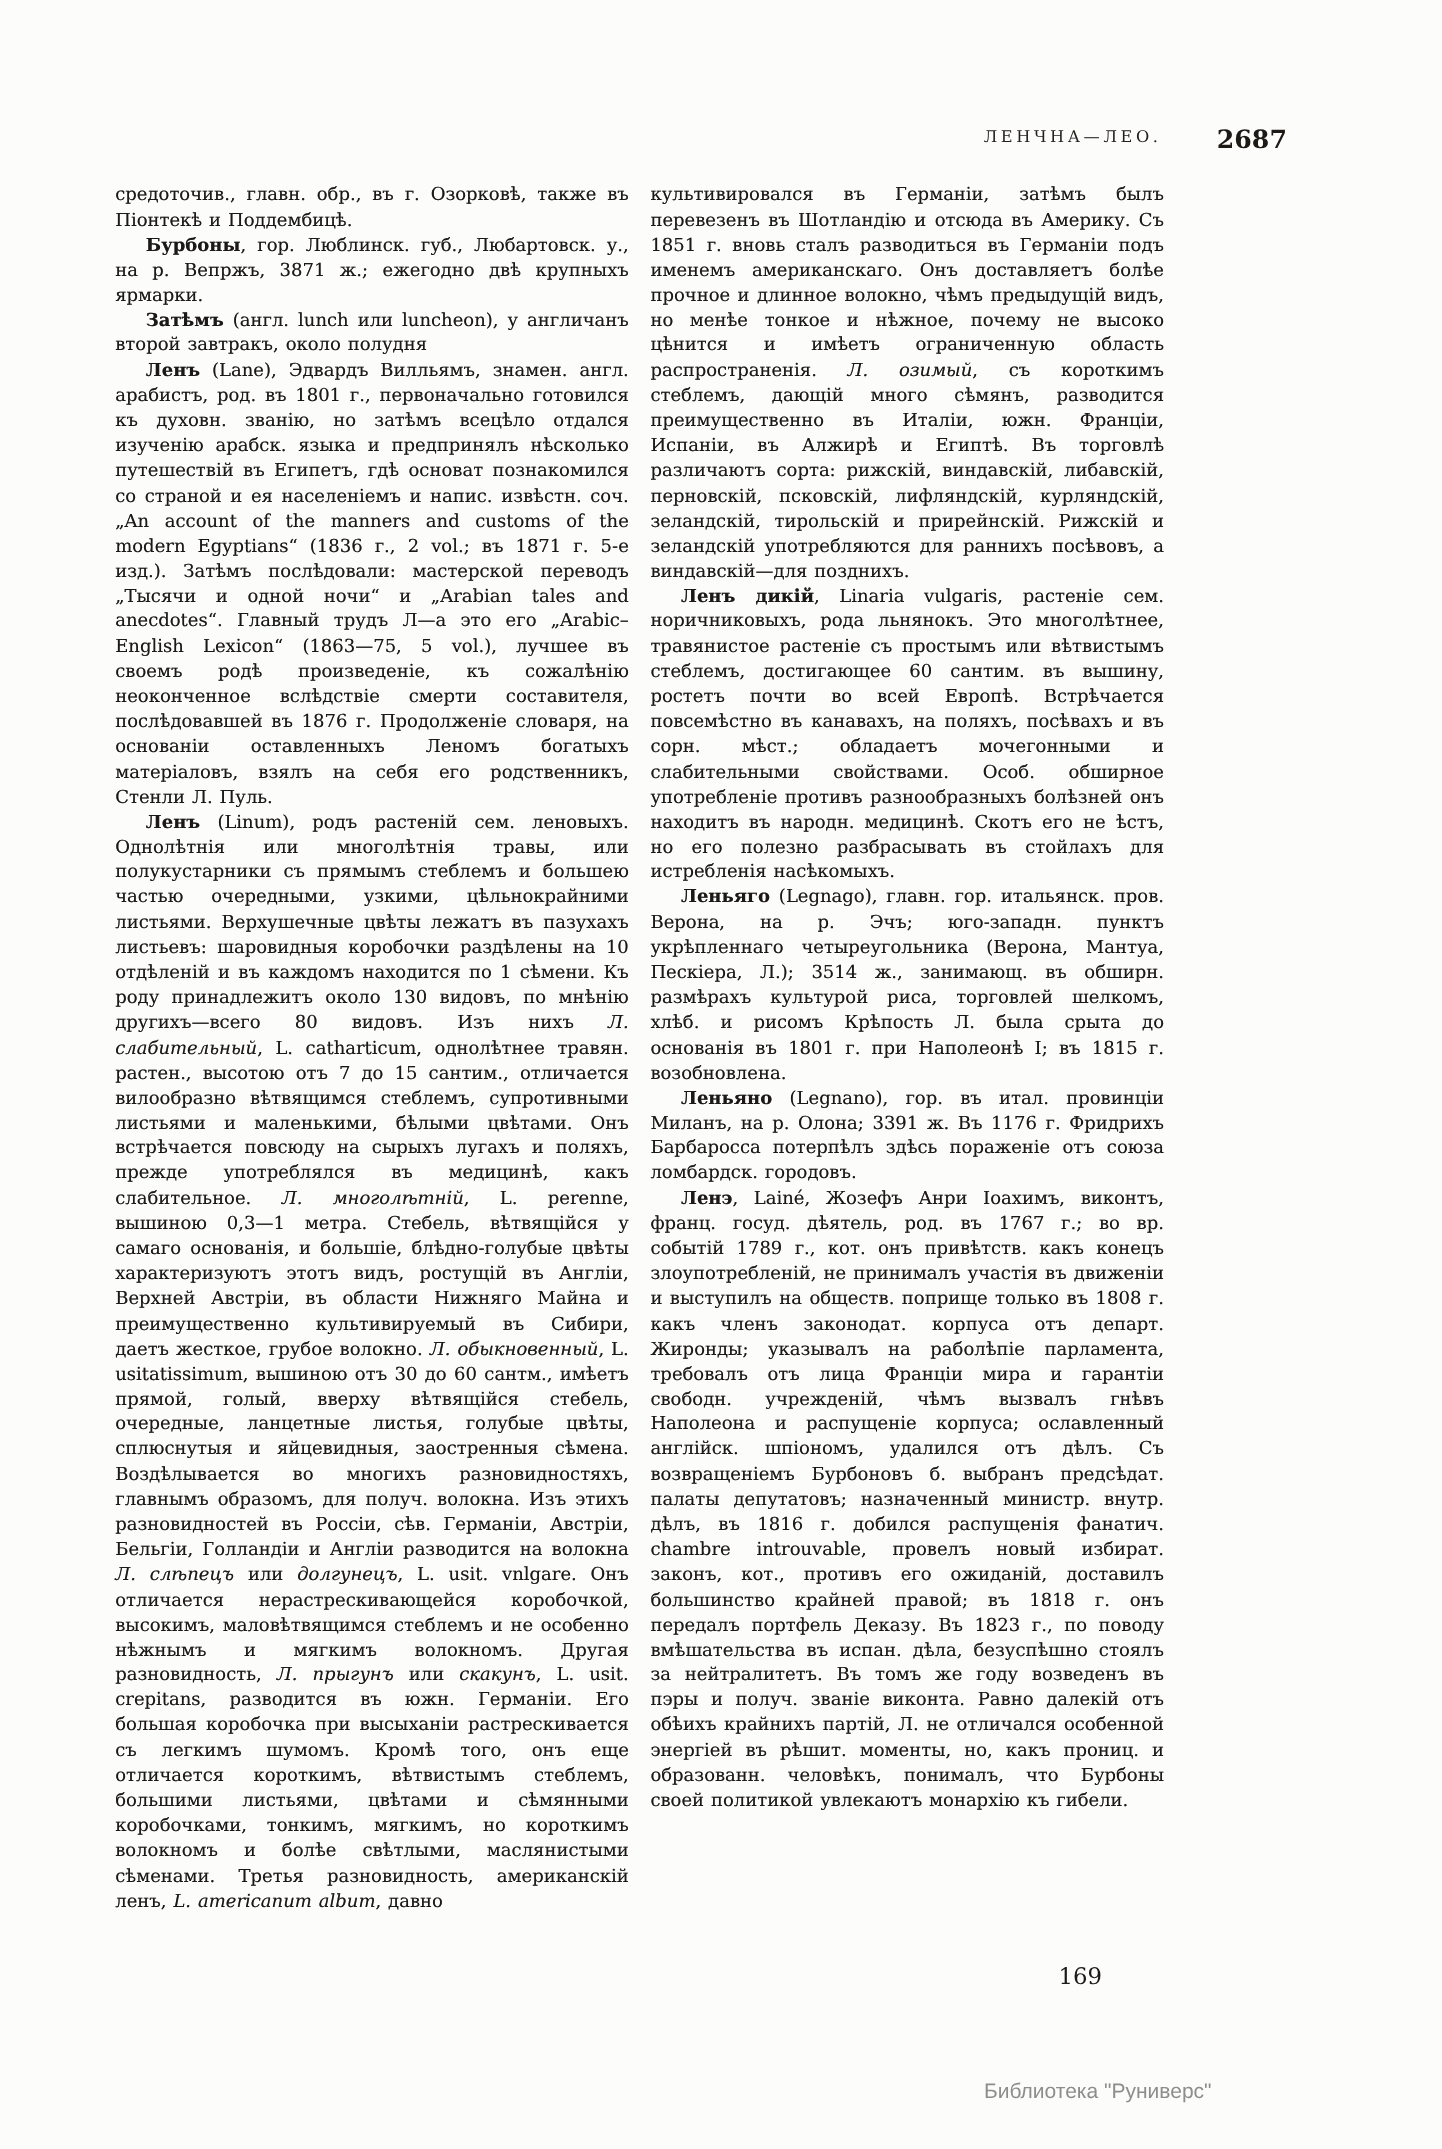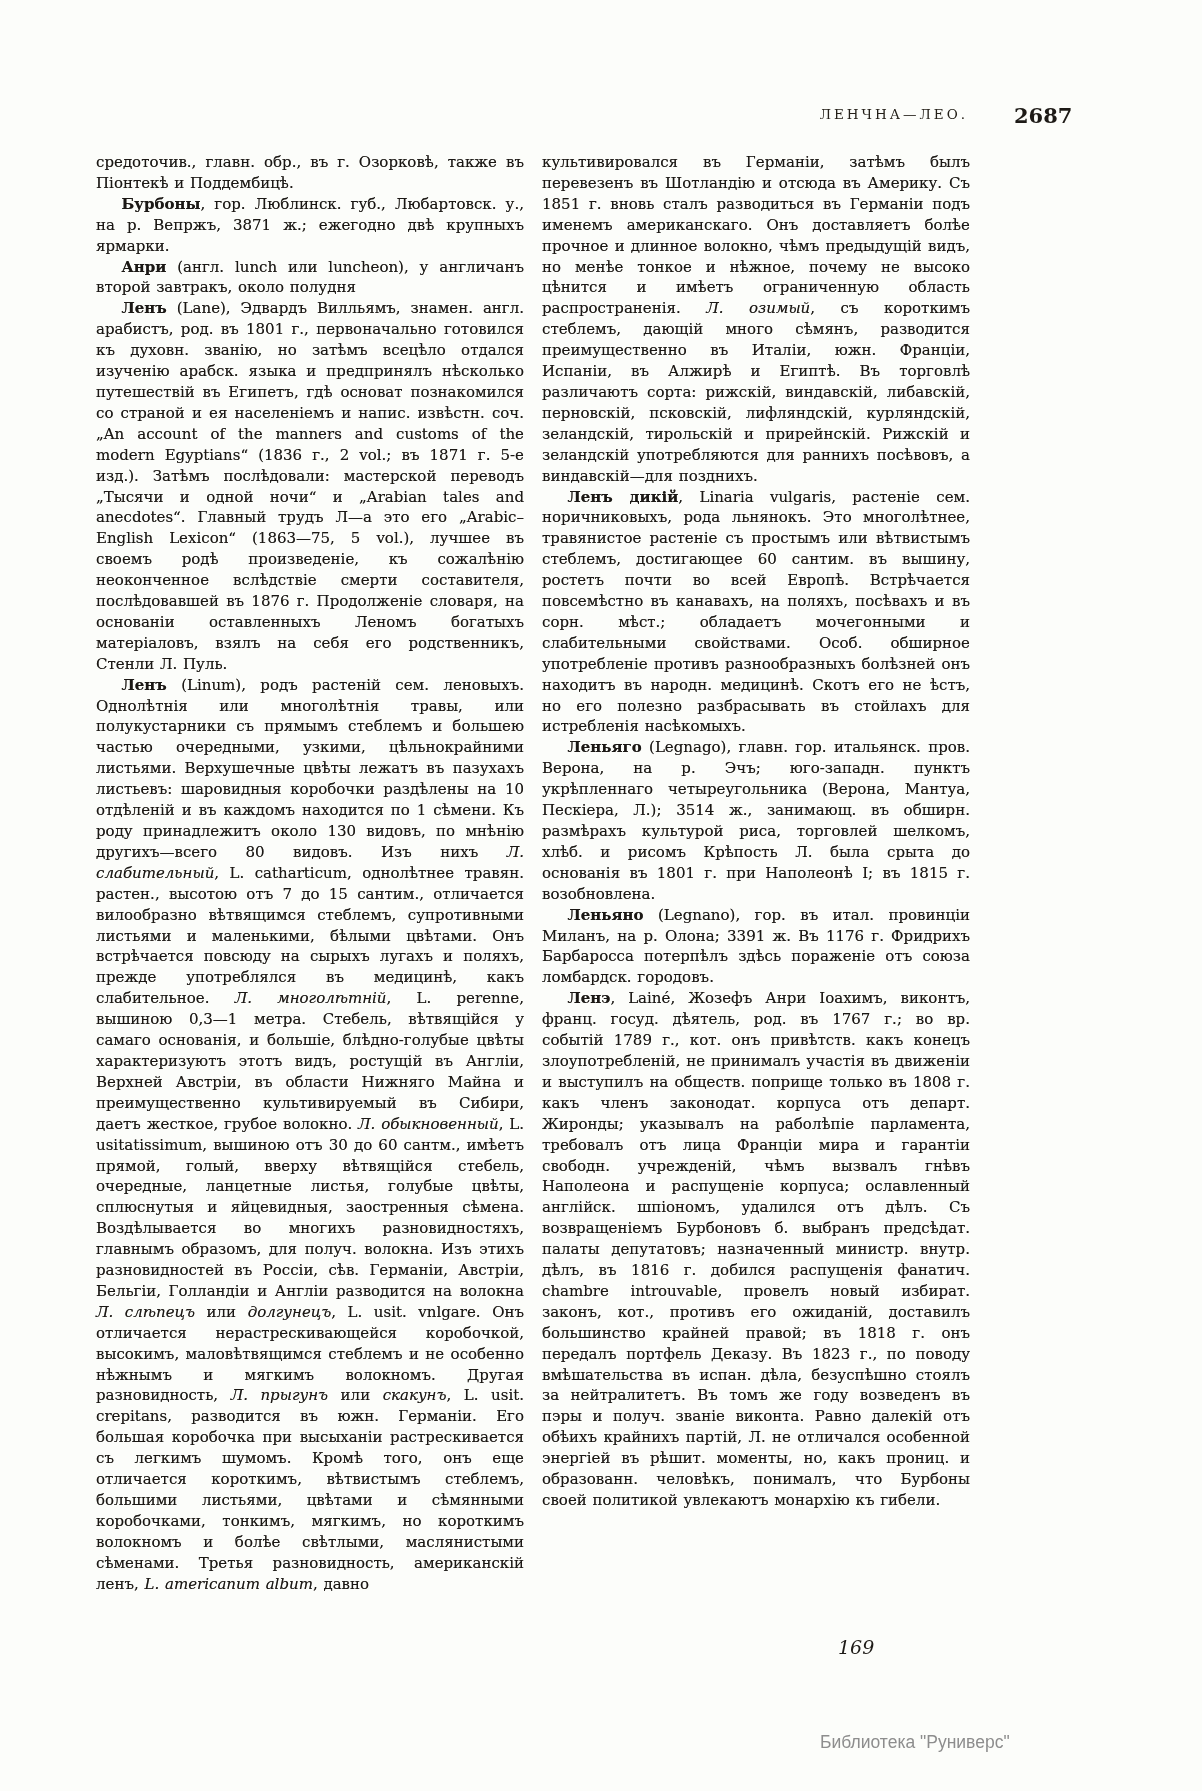--- a/index.html
+++ b/index.html
@@ -32,43 +32,43 @@
     text-align:justify;
     font-size:15px;
     line-height:20.9px;
     word-spacing:1px;
     text-shadow:0 0 .4px rgba(25,20,15,.55);
   }
   .column p.entry{text-indent:1.7em;}
   .hw{font-weight:bold;}
   .it{font-style:italic;}
   .sheet-number{
-    position:absolute;left:838px;top:1636px;
-    font-size:19px;color:#1d1a16;font-style:italic;
+    position:absolute;left:882px;top:1636px;
+    font-size:19px;color:#1d1a16;
   }
   .watermark{
     position:absolute;left:820px;top:1732px;
     font-family:"Liberation Sans","DejaVu Sans",sans-serif;
     font-size:17.5px;color:#8d8d8d;
   }
 </style>
 </head>
 <body>
 
 <div class="page">
 
   <div class="running-title">ЛЕНЧНА—ЛЕО.</div>
 
   <div class="page-number">2687</div>
 
   <div class="text-block">
     <div class="column" id="col-left">
         <p><span>средоточив., главн. обр., въ г. Озорковѣ, также въ Піонтекѣ и Поддембицѣ.</span></p>
         <p class="entry"><span class="hw">Бурбоны</span><span>, гор. Люблинск. губ., Любартовск. у., на р. Вепржъ, 3871 ж.; ежегодно двѣ крупныхъ ярмарки.</span></p>
-        <p class="entry"><span class="hw">Анри</span><span> (англ. lunch или luncheon), у англичанъ второй завтракъ, около полудня</span></p>
+        <p class="entry"><span class="hw">Затѣмъ</span><span> (англ. lunch или luncheon), у англичанъ второй завтракъ, около полудня</span></p>
         <p class="entry"><span class="hw">Ленъ</span><span> (Lane), Эдвардъ Вилльямъ, знамен. англ. арабистъ, род. въ 1801 г., первоначально готовился къ духовн. званію, но затѣмъ всецѣло отдался изученію арабск. языка и предпринялъ нѣсколько путешествій въ Египетъ, гдѣ основат познакомился со страной и ея населеніемъ и напис. извѣстн. соч. „An account of the manners and customs of the modern Egyptians“ (1836 г., 2 vol.; въ 1871 г. 5-е изд.). Затѣмъ послѣдовали: мастерской переводъ „Тысячи и одной ночи“ и „Arabian tales and anecdotes“. Главный трудъ Л—а это его „Arabic–English Lexicon“ (1863—75, 5 vol.), лучшее въ своемъ родѣ произведеніе, къ сожалѣнію неоконченное вслѣдствіе смерти составителя, послѣдовавшей въ 1876 г. Продолженіе словаря, на основаніи оставленныхъ Леномъ богатыхъ матеріаловъ, взялъ на себя его родственникъ, Стенли Л. Пуль.</span></p>
         <p class="entry"><span class="hw">Ленъ</span><span> (Linum), родъ растеній сем. леновыхъ. Однолѣтнія или многолѣтнія травы, или полукустарники съ прямымъ стеблемъ и большею частью очередными, узкими, цѣльнокрайними листьями. Верхушечные цвѣты лежатъ въ пазухахъ листьевъ: шаровидныя коробочки раздѣлены на 10 отдѣленій и въ каждомъ находится по 1 сѣмени. Къ роду принадлежитъ около 130 видовъ, по мнѣнію другихъ—всего 80 видовъ. Изъ нихъ </span><span class="it">Л. слабительный</span><span>, L. catharticum, однолѣтнее травян. растен., высотою отъ 7 до 15 сантим., отличается вилообразно вѣтвящимся стеблемъ, супротивными листьями и маленькими, бѣлыми цвѣтами. Онъ встрѣчается повсюду на сырыхъ лугахъ и поляхъ, прежде употреблялся въ медицинѣ, какъ слабительное. </span><span class="it">Л. многолѣтній</span><span>, L. perenne, вышиною 0,3—1 метра. Стебель, вѣтвящійся у самаго основанія, и большіе, блѣдно-голубые цвѣты характеризуютъ этотъ видъ, ростущій въ Англіи, Верхней Австріи, въ области Нижняго Майна и преимущественно культивируемый въ Сибири, даетъ жесткое, грубое волокно. </span><span class="it">Л. обыкновенный</span><span>, L. usitatissimum, вышиною отъ 30 до 60 сантм., имѣетъ прямой, голый, вверху вѣтвящійся стебель, очередные, ланцетные листья, голубые цвѣты, сплюснутыя и яйцевидныя, заостренныя сѣмена. Воздѣлывается во многихъ разновидностяхъ, главнымъ образомъ, для получ. волокна. Изъ этихъ разновидностей въ Россіи, сѣв. Германіи, Австріи, Бельгіи, Голландіи и Англіи разводится на волокна </span><span class="it">Л. слѣпецъ</span><span> или </span><span class="it">долгунецъ</span><span>, L. usit. vnlgare. Онъ отличается нерастрескивающейся коробочкой, высокимъ, маловѣтвящимся стеблемъ и не особенно нѣжнымъ и мягкимъ волокномъ. Другая разновидность, </span><span class="it">Л. прыгунъ</span><span> или </span><span class="it">скакунъ</span><span>, L. usit. crepitans, разводится въ южн. Германіи. Его большая коробочка при высыханіи растрескивается съ легкимъ шумомъ. Кромѣ того, онъ еще отличается короткимъ, вѣтвистымъ стеблемъ, большими листьями, цвѣтами и сѣмянными коробочками, тонкимъ, мягкимъ, но короткимъ волокномъ и болѣе свѣтлыми, маслянистыми сѣменами. Третья разновидность, американскій ленъ, </span><span class="it">L. americanum album</span><span>, давно</span></p>
       </div>
     <div class="col-divider"></div>
     <div class="column" id="col-right">
         <p><span>культивировался въ Германіи, затѣмъ былъ перевезенъ въ Шотландію и отсюда въ Америку. Съ 1851 г. вновь сталъ разводиться въ Германіи подъ именемъ американскаго. Онъ доставляетъ болѣе прочное и длинное волокно, чѣмъ предыдущій видъ, но менѣе тонкое и нѣжное, почему не высоко цѣнится и имѣетъ ограниченную область распространенія. </span><span class="it">Л. озимый</span><span>, съ короткимъ стеблемъ, дающій много сѣмянъ, разводится преимущественно въ Италіи, южн. Франціи, Испаніи, въ Алжирѣ и Египтѣ. Въ торговлѣ различаютъ сорта: рижскій, виндавскій, либавскій, перновскій, псковскій, лифляндскій, курляндскій, зеландскій, тирольскій и прирейнскій. Рижскій и зеландскій употребляются для раннихъ посѣвовъ, а виндавскій—для позднихъ.</span></p>
         <p class="entry"><span class="hw">Ленъ дикій</span><span>, Linaria vulgaris, растеніе сем. норичниковыхъ, рода льнянокъ. Это многолѣтнее, травянистое растеніе съ простымъ или вѣтвистымъ стеблемъ, достигающее 60 сантим. въ вышину, ростетъ почти во всей Европѣ. Встрѣчается повсемѣстно въ канавахъ, на поляхъ, посѣвахъ и въ сорн. мѣст.; обладаетъ мочегонными и слабительными свойствами. Особ. обширное употребленіе противъ разнообразныхъ болѣзней онъ находитъ въ народн. медицинѣ. Скотъ его не ѣстъ, но его полезно разбрасывать въ стойлахъ для истребленія насѣкомыхъ.</span></p>
         <p class="entry"><span class="hw">Леньяго</span><span> (Legnago), главн. гор. итальянск. пров. Верона, на р. Эчъ; юго-западн. пунктъ укрѣпленнаго четыреугольника (Верона, Мантуа, Пескіера, Л.); 3514 ж., занимающ. въ обширн. размѣрахъ культурой риса, торговлей шелкомъ, хлѣб. и рисомъ Крѣпость Л. была срыта до основанія въ 1801 г. при Наполеонѣ I; въ 1815 г. возобновлена.</span></p>
         <p class="entry"><span class="hw">Леньяно</span><span> (Legnano), гор. въ итал. провинціи Миланъ, на р. Олона; 3391 ж. Въ 1176 г. Фридрихъ Барбаросса потерпѣлъ здѣсь пораженіе отъ союза ломбардск. городовъ.</span></p>
         <p class="entry"><span class="hw">Ленэ</span><span>, Lainé, Жозефъ Анри Іоахимъ, виконтъ, франц. госуд. дѣятель, род. въ 1767 г.; во вр. событій 1789 г., кот. онъ привѣтств. какъ конецъ злоупотребленій, не принималъ участія въ движеніи и выступилъ на обществ. поприще только въ 1808 г. какъ членъ законодат. корпуса отъ департ. Жиронды; указывалъ на раболѣпіе парламента, требовалъ отъ лица Франціи мира и гарантіи свободн. учрежденій, чѣмъ вызвалъ гнѣвъ Наполеона и распущеніе корпуса; ославленный англійск. шпіономъ, удалился отъ дѣлъ. Съ возвращеніемъ Бурбоновъ б. выбранъ предсѣдат. палаты депутатовъ; назначенный министр. внутр. дѣлъ, въ 1816 г. добился распущенія фанатич. chambre introuvable, провелъ новый избират. законъ, кот., противъ его ожиданій, доставилъ большинство крайней правой; въ 1818 г. онъ передалъ портфель Деказу. Въ 1823 г., по поводу вмѣшательства въ испан. дѣла, безуспѣшно стоялъ за нейтралитетъ. Въ томъ же году возведенъ въ пэры и получ. званіе виконта. Равно далекій отъ обѣихъ крайнихъ партій, Л. не отличался особенной энергіей въ рѣшит. моменты, но, какъ прониц. и образованн. человѣкъ, понималъ, что Бурбоны своей политикой увлекаютъ монархію къ гибели.</span></p>

